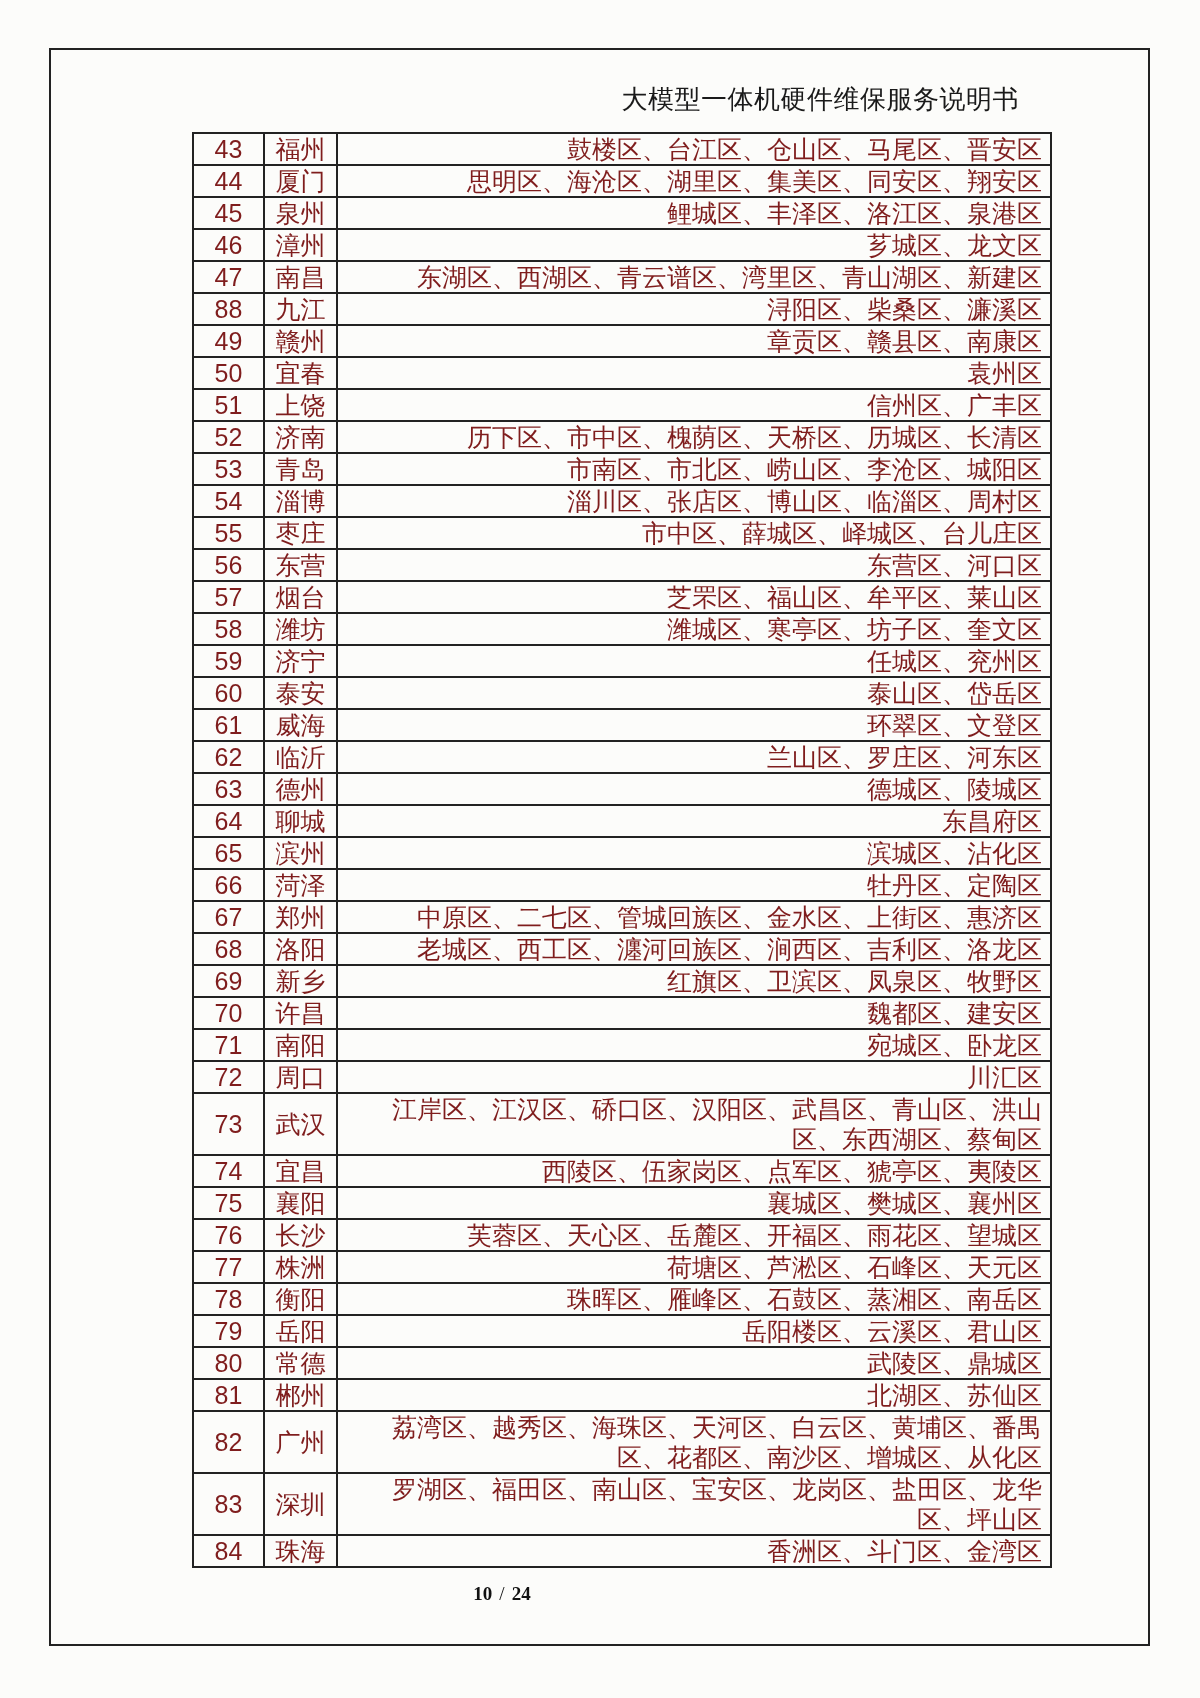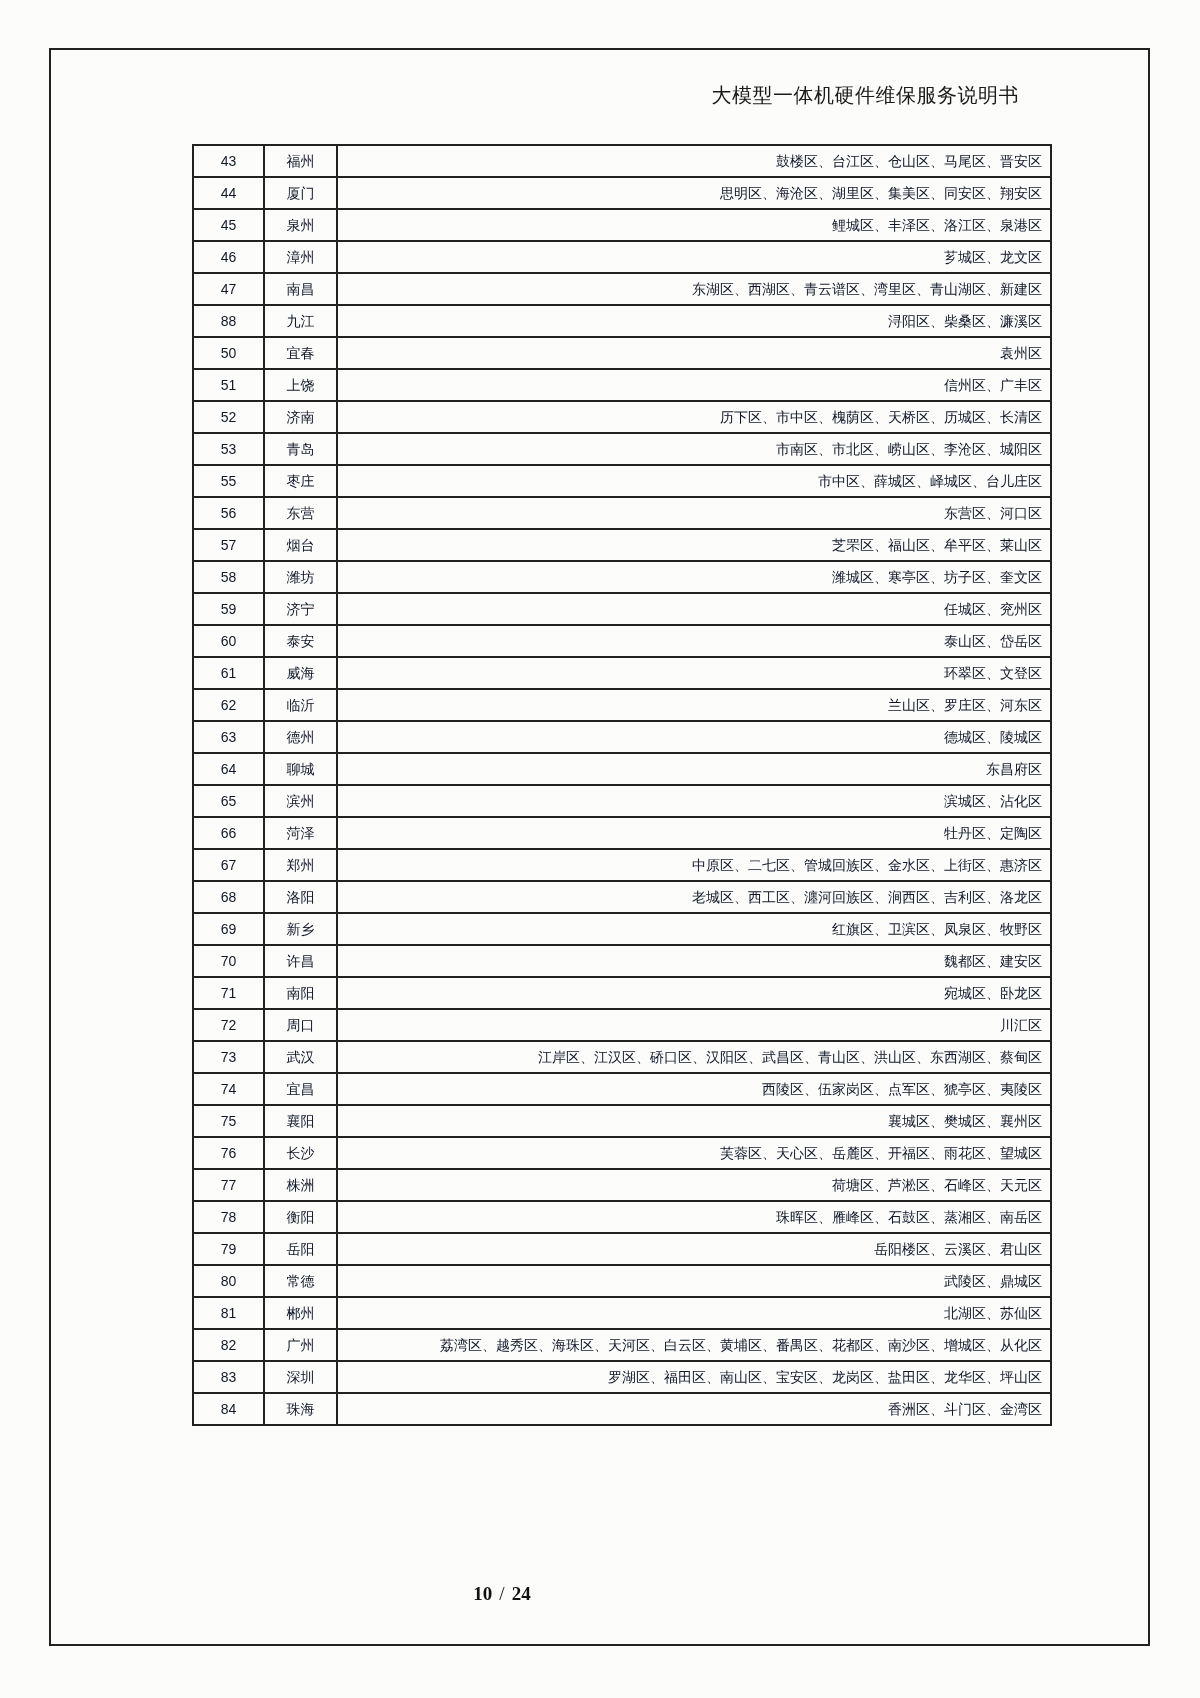--- a/index.html
+++ b/index.html
@@ -17,34 +17,34 @@
     width: 1101px; height: 1598px;
     border: 2px solid #222;
     box-sizing: border-box;
     background: transparent;
   }
   .header-title {
     position: absolute;
     top: 82px;
     right: 181px;
     font-family: Liberation Serif, serif;
-    font-size: 20px;
+    font-size: 26px;
     letter-spacing: 0.5px;
     color: #1a1a1a;
     white-space: nowrap;
     margin-left: 40px;
   }
   .doc-table {
     position: absolute;
-    left: 192px; top: 144px;
+    left: 192px; top: 132px;
     width: 858px;
     border-collapse: collapse;
     table-layout: fixed;
-    font-size: 14px;
-    color: #0f172a;
+    font-size: 25px;
+    color: #7f1d1d;
   }
   .doc-table td {
     border: 2px solid #222;
     padding: 0;
     height: 30px;
     line-height: 30px;
     vertical-align: middle;
     overflow: hidden;
   }
   .col-no { width: 71px; text-align: center; }
@@ -105,40 +105,50 @@
         <td class="col-no">47</td>
         <td class="col-city">南昌</td>
         <td class="col-districts">东湖区、西湖区、青云谱区、湾里区、青山湖区、新建区</td>
       </tr>
       <tr>
         <td class="col-no">88</td>
         <td class="col-city">九江</td>
         <td class="col-districts">浔阳区、柴桑区、濂溪区</td>
       </tr>
       <tr>
+        <td class="col-no">49</td>
+        <td class="col-city">赣州</td>
+        <td class="col-districts">章贡区、赣县区、南康区</td>
+      </tr>
+      <tr>
         <td class="col-no">50</td>
         <td class="col-city">宜春</td>
         <td class="col-districts">袁州区</td>
       </tr>
       <tr>
         <td class="col-no">51</td>
         <td class="col-city">上饶</td>
         <td class="col-districts">信州区、广丰区</td>
       </tr>
       <tr>
         <td class="col-no">52</td>
         <td class="col-city">济南</td>
         <td class="col-districts">历下区、市中区、槐荫区、天桥区、历城区、长清区</td>
       </tr>
       <tr>
         <td class="col-no">53</td>
         <td class="col-city">青岛</td>
         <td class="col-districts">市南区、市北区、崂山区、李沧区、城阳区</td>
       </tr>
       <tr>
+        <td class="col-no">54</td>
+        <td class="col-city">淄博</td>
+        <td class="col-districts">淄川区、张店区、博山区、临淄区、周村区</td>
+      </tr>
+      <tr>
         <td class="col-no">55</td>
         <td class="col-city">枣庄</td>
         <td class="col-districts">市中区、薛城区、峄城区、台儿庄区</td>
       </tr>
       <tr>
         <td class="col-no">56</td>
         <td class="col-city">东营</td>
         <td class="col-districts">东营区、河口区</td>
       </tr>
       <tr>

